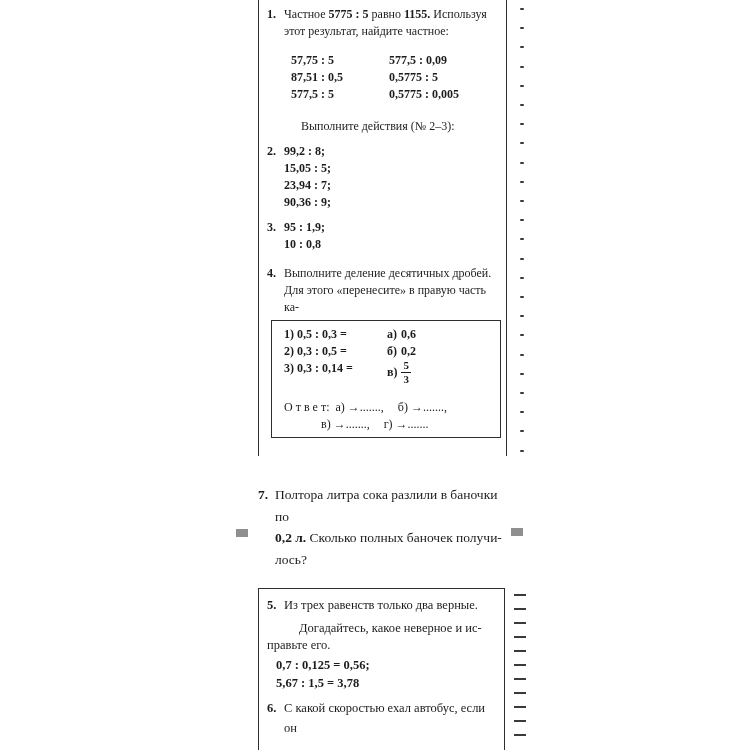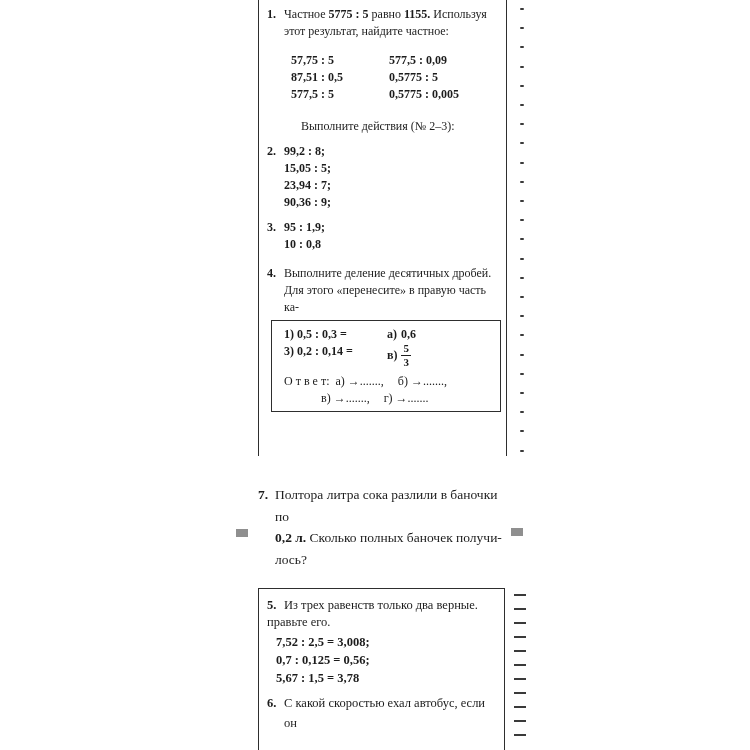--- a/index.html
+++ b/index.html
@@ -37,21 +37,21 @@
     margin: 4px 1px 0 4px;
     padding: 5px 3px 4px 12px;
   }
   .item-row { display: flex; align-items: flex-start; min-height: 17px; font-weight: bold; }
   .item-row.tall { min-height: 25px; }
   .item-row .lft { width: 103px; }
   .item-row .rgt { display: flex; align-items: center; gap: 4px; }
   .frac { display: inline-block; text-align: center; font-size: 11px; line-height: 11px; }
   .frac .fn { display: block; border-bottom: 1px solid #1c1c1c; padding: 0 2px 1px; }
   .frac .fd { display: block; padding-top: 1px; }
-  .ans-row1 { display: flex; margin-top: 5px; }
+  .ans-row1 { display: flex; margin-top: 14px; }
   .ans-row2 { display: flex; padding-left: 37px; }
   .ans-a { margin-left: 6px; }
   .ans-b, .ans-g { margin-left: 14px; }
 
   
   .ex7 {
     position: absolute; left: 258px; top: 484px; width: 256px;
     font-size: 13.5px; line-height: 21.5px;
   }
   .ex7 .ex-num { flex: 0 0 17px; }
@@ -144,22 +144,29 @@
   </div>
 
   <div class="ex4-box">
     <div class="item-row">
       <span class="lft">1) 0,5 : 0,3 =</span>
       <span class="rgt">
         <span>а)</span>
         <span>0,6</span>
       </span>
     </div>
+    <div class="item-row">
+      <span class="lft">2) 0,3 : 0,5 =</span>
+      <span class="rgt">
+        <span>б)</span>
+        <span>0,2</span>
+      </span>
+    </div>
     <div class="item-row tall">
-      <span class="lft">3) 0,2 : 0,14 =</span>
+      <span class="lft">3) 0,3 : 0,14 =</span>
       <span class="rgt">
         <span>в)</span>
         <span class="frac">
           <span class="fn">5</span>
           <span class="fd">3</span>
         </span>
       </span>
     </div>
     <div class="ans-row1">
       <span>О т в е т:</span>
@@ -180,23 +187,23 @@
   </div>
   <div class="ind"><span style="font-weight: bold;">0,2 л.</span><span> Сколько полных баночек получи-</span></div>
   <div class="ind"><span>лось?</span></div>
 </div>
 
 <div class="bottom-box">
   <div class="ex-head">
     <span class="ex-num">5.</span>
     <div class="ex-body">Из трех равенств только два верные.</div>
   </div>
+  <div class="p-indent1">Догадайтесь, какое неверное и ис-</div>
   <div class="p-indent2">правьте его.</div>
   <div class="equations">
-    <div>7,52 : 2,5 = 3,008;</div>
     <div>0,7 : 0,125 = 0,56;</div>
     <div>5,67 : 1,5 = 3,78</div>
   </div>
   <div class="ex6">
     <div class="ex-head">
       <span class="ex-num">6.</span>
       <div class="ex-body"><span>С какой скоростью ехал автобус, если он</span></div>
     </div>
 
   </div>

